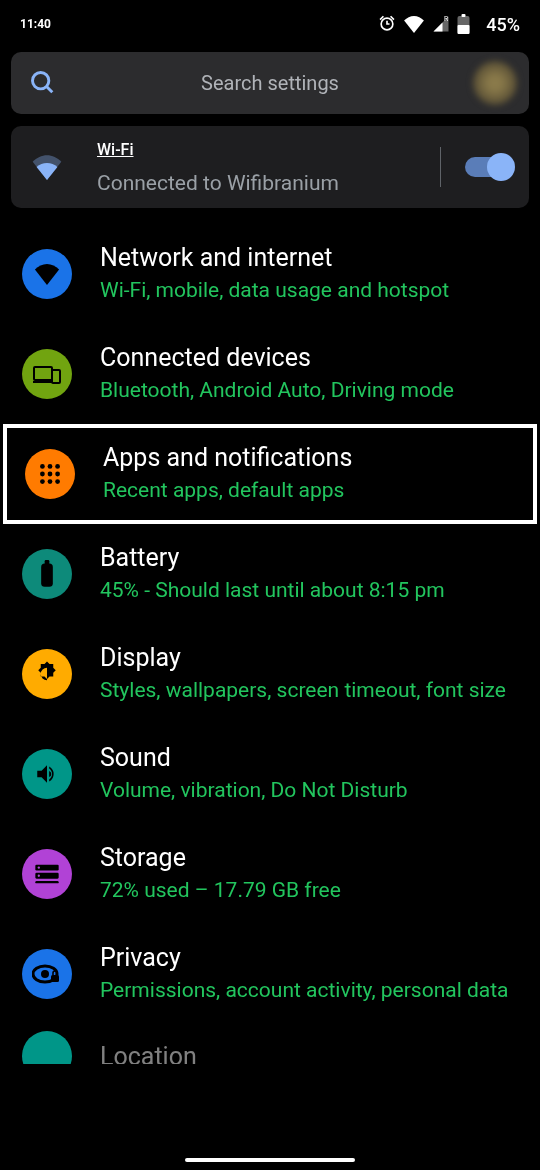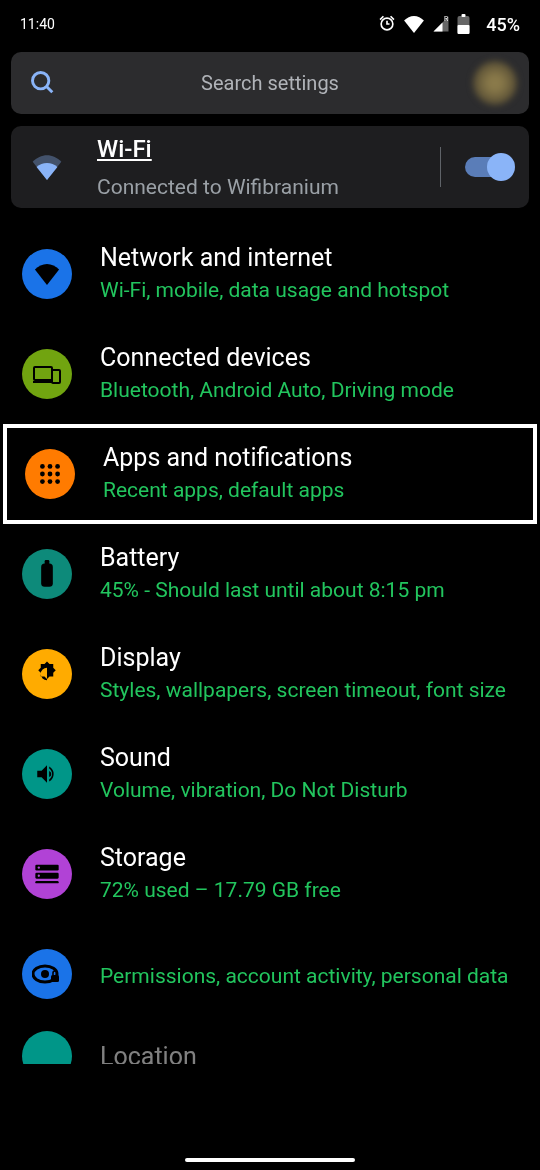--- a/index.html
+++ b/index.html
@@ -18,22 +18,22 @@
       position: relative;
     }
     .status-bar {
       display: flex;
       justify-content: space-between;
       align-items: center;
       padding: 10px 20px 6px 20px;
       height: 44px;
     }
     .status-time {
-      font-size: 14px;
-      font-weight: 400;
+      font-size: 12px;
+      font-weight: 700;
       color: #ffffff;
     }
     .status-icons {
       display: flex;
       align-items: center;
       gap: 6px;
     }
     .status-icons svg {
       fill: #ffffff;
     }
@@ -83,21 +83,21 @@
     .wifi-card-icon {
       width: 36px;
       display: flex;
       justify-content: center;
     }
     .wifi-text {
       margin-left: 32px;
       flex: 1;
     }
     .wifi-title {
-      font-size: 24px;
+      font-size: 16px;
       font-weight: 500;
       color: #ffffff;
       text-decoration: underline;
     }
     .wifi-sub {
       font-size: 21px;
       color: #9aa0a6;
       margin-top: 12px;
     }
     .wifi-divider {
@@ -335,20 +335,21 @@
   <div class="setting-item">
     <div class="icon-circle" style="background:#1a73e8">
       <svg width="30" height="22" viewBox="0 0 30 22" fill="#000">
           <ellipse cx="13" cy="11" rx="12" ry="8" fill="none" stroke="#000" stroke-width="3"></ellipse>
           <circle cx="13" cy="11" r="4"></circle>
           <rect x="19" y="12" width="8" height="7" rx="1.5"></rect>
           <path d="M21 12v-2a2 2 0 014 0v2" fill="none" stroke="#000" stroke-width="1.6"></path>
         </svg>
     </div>
     <div class="item-text">
+      <div class="item-title">Privacy</div>
       <div class="item-sub">Permissions, account activity, personal data</div>
     </div>
   </div>
 
   <div class="partial-item">
     <div class="icon-circle" style="background:#009688;margin-top:4px"></div>
     <div class="item-text" style="margin-top:6px">
       <div class="item-title" style="opacity:0.5">Location</div>
     </div>
   </div>

